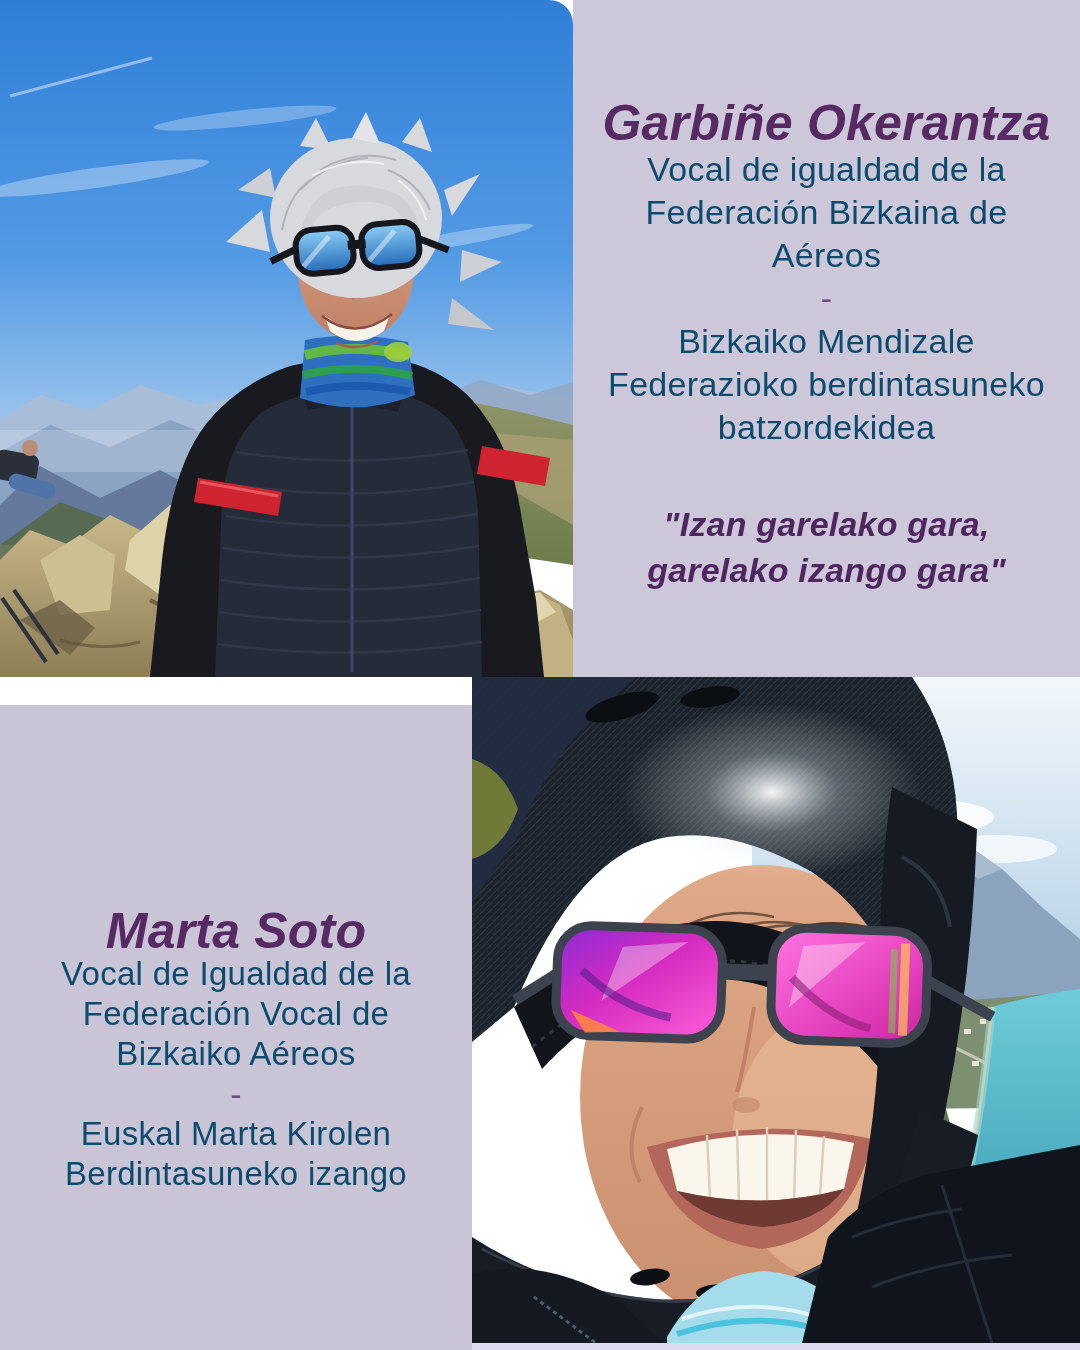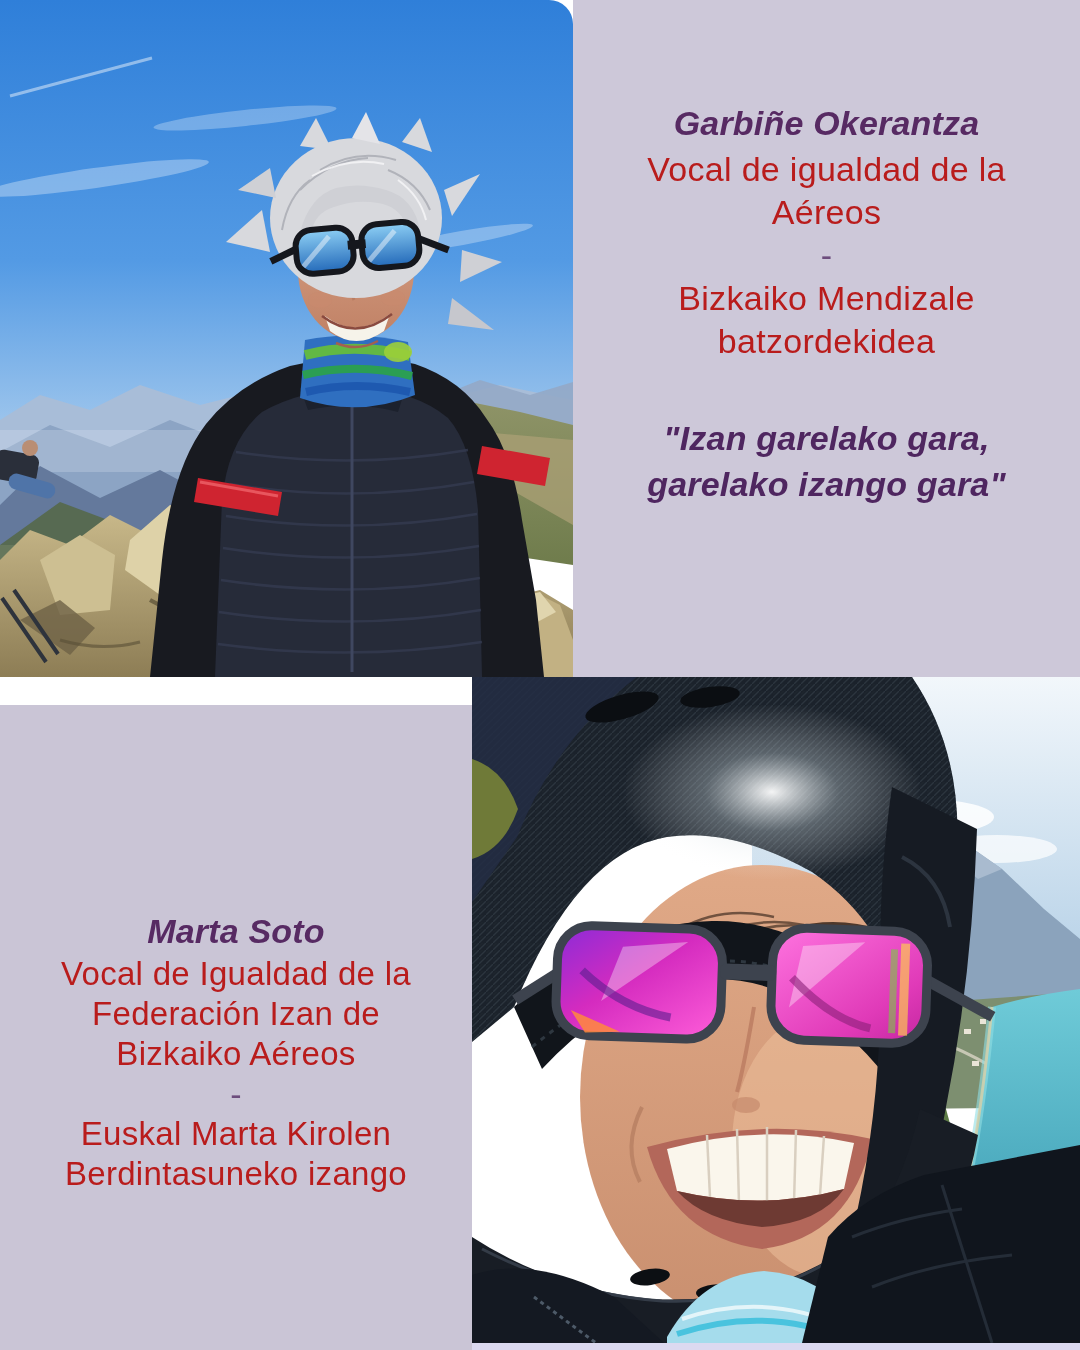--- a/index.html
+++ b/index.html
@@ -19,25 +19,25 @@
   .panel-right { left:573px; top:0; width:507px; height:677px; background:#cdc8d9; }
   .panel-bottom-left { left:0; top:677px; width:472px; height:673px; background:#cac5d6;margin-top:28px; }
   .footer-strip { left:472px; top:1343px; width:608px; height:7px; background:#dcd9f0; }
 
   
   .txt-block { width:100%; text-align:center; }
   .panel-right .txt-block { padding-top:98px; }
   .panel-bottom-left .txt-block { padding-top:203px; }
 
   .person-name {
-    font-size:34px; line-height:50px; font-weight:bold; font-style:italic;
+    font-size:50px; line-height:50px; font-weight:bold; font-style:italic;
     color:#572a63; letter-spacing:.2px;text-align:center;
   }
   .role-line {
-    font-size:34px; line-height:43px; color:#b91c1c; letter-spacing:.3px;
+    font-size:34px; line-height:43px; color:#0c4a6e; letter-spacing:.3px;
   }
   .panel-bottom-left .role-line { font-size:33px; line-height:40px; }
   .panel-bottom-left .person-name { line-height:46px; }
   .sep-line { font-size:34px; line-height:43px; color:#6d4d7d; }
   .panel-bottom-left .sep-line { line-height:40px; }
   .quote-block { margin-top:52px; }
   .quote-line {
     font-size:34px; line-height:46px; font-weight:bold; font-style:italic;
     color:#4f2660; letter-spacing:.2px;
   }
@@ -168,36 +168,38 @@
         <path d="M302,262 L330,234" stroke="#ffffff" stroke-width="5" opacity="0.45"></path>
         <path d="M368,262 L396,234" stroke="#ffffff" stroke-width="5" opacity="0.45"></path>
       </g>
     </svg>
   </div>
 
   <div class="abs panel-right">
     <div class="txt-block">
       <div class="person-name">Garbiñe Okerantza</div>
       <div class="role-line">Vocal de igualdad de la</div>
+      <div class="role-line">Federación Bizkaina de</div>
       <div class="role-line">Aéreos</div>
       <div class="sep-line">-</div>
       <div class="role-line">Bizkaiko Mendizale</div>
+      <div class="role-line">Federazioko berdintasuneko</div>
       <div class="role-line">batzordekidea</div>
       <div class="quote-block">
         <div class="quote-line">"Izan garelako gara,</div>
         <div class="quote-line">garelako izango gara"</div>
       </div>
     </div>
   </div>
 
   <div class="abs panel-bottom-left">
     <div class="txt-block">
       <div class="person-name">Marta Soto</div>
       <div class="role-line">Vocal de Igualdad de la</div>
-      <div class="role-line">Federación Izan de</div>
+      <div class="role-line">Federación Vocal de</div>
       <div class="role-line">Bizkaiko Aéreos</div>
       <div class="sep-line">-</div>
       <div class="role-line">Euskal Marta Kirolen</div>
       <div class="role-line">Berdintasuneko izango</div>
     </div>
   </div>
 
   <div class="abs photo-bottom-right">
     <svg viewBox="0 0 608 666" preserveAspectRatio="none">
       <defs>

